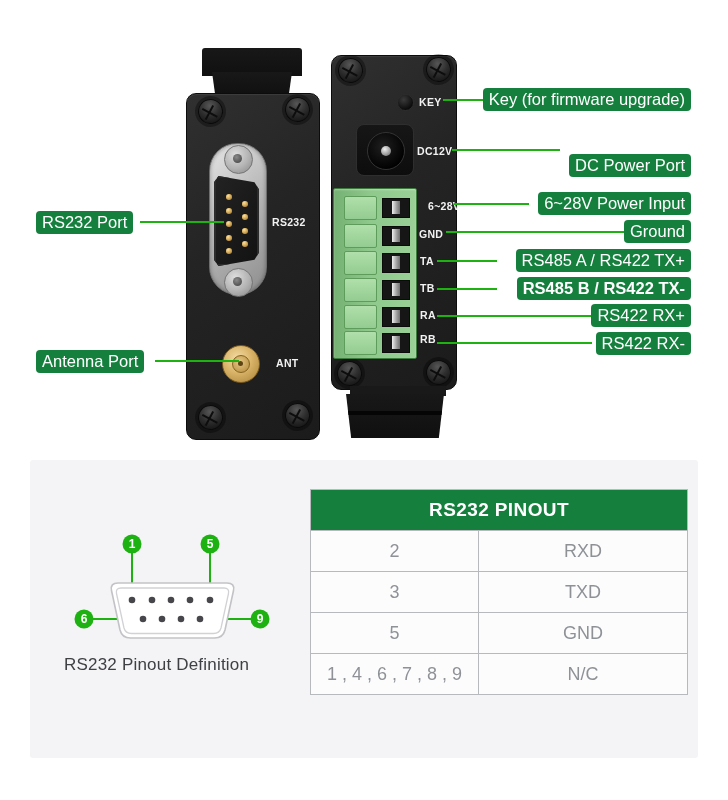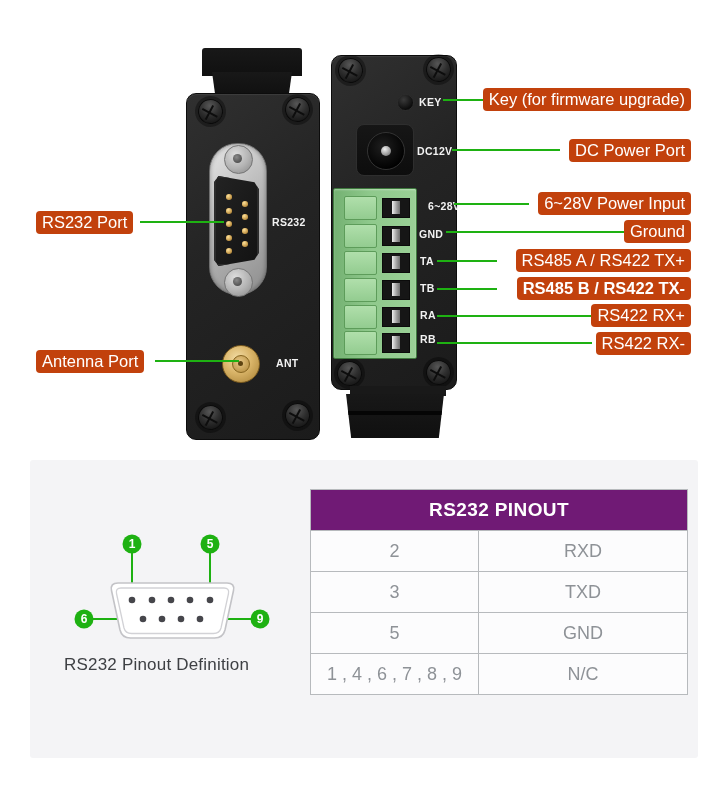--- a/index.html
+++ b/index.html
@@ -77,34 +77,34 @@
     border:1px solid #3f7a3e;box-shadow:inset 0 1px 2px rgba(255,255,255,.35);
   }
   .t-flap{position:absolute;left:10px;width:31px;height:22px;border-radius:2px;
     background:linear-gradient(#b0dfab,#93cc90);border:1px solid #5d9c5a;}
   .t-hole{position:absolute;left:48px;width:26px;height:18px;background:#161616;border:1px solid #0b0b0b;}
   .t-slot{position:absolute;left:9px;top:2px;width:8px;height:13px;
     background:linear-gradient(90deg,#efefef,#9c9c9c 60%,#6f6f6f);}
   
   .line{position:absolute;height:2px;background:#1eb112;z-index:1;}
   .callout{
-    position:absolute;z-index:2;background:#c2410c;color:#ffffff;border-radius:4px;
+    position:absolute;z-index:2;background:#15803d;color:#ffffff;border-radius:4px;
     font-size:16.5px;line-height:23px;height:23px;padding:0 6px;white-space:nowrap;
   }
   
   .panel{position:absolute;left:30px;top:460px;width:668px;height:298px;background:#f4f4f6;border-radius:3px;}
   .diagram-svg{position:absolute;left:50px;top:528px;}
   .caption{position:absolute;left:64px;top:655px;width:220px;text-align:left;
     font-size:17px;color:#3e4044;letter-spacing:.2px;}
   .pinout-table{
     position:absolute;left:310px;top:489px;width:378px;border-collapse:collapse;table-layout:fixed;
     border:1px solid #97999c;font-family:"Liberation Sans",sans-serif;
   }
   .pinout-table th,.pinout-table td{border:1px solid #b7babd;text-align:center;vertical-align:middle;}
-  .t-title{height:38px;background:#701a75;color:#ffffff;font-size:19px;font-weight:600;letter-spacing:.4px;}
+  .t-title{height:38px;background:#15803d;color:#ffffff;font-size:19px;font-weight:600;letter-spacing:.4px;}
   .t-cols th{height:37px;color:#4b4e52;font-size:18.5px;font-weight:500;background:#fdfdfe;}
   .pinout-table td{height:38px;color:#8e9297;font-size:18px;background:#fcfcfd;}
 </style>
 </head>
 <body>
 
 <div class="canvas">
 
   <div>
     <div class="plug plug-slab" style="left:202px;top:48px;width:100px;height:28px;"></div>
@@ -228,21 +228,21 @@
   <div class="line" style="left:454px;top:203px;width:75px;"></div>
   <div class="line" style="left:446px;top:231px;width:180px;"></div>
   <div class="line" style="left:437px;top:260px;width:60px;"></div>
   <div class="line" style="left:437px;top:288px;width:60px;"></div>
   <div class="line" style="left:437px;top:315px;width:155px;"></div>
   <div class="line" style="left:437px;top:342px;width:155px;"></div>
 
   <div class="callout" style="left:36px;top:211px;">RS232 Port</div>
   <div class="callout" style="left:36px;top:350px;">Antenna Port</div>
   <div class="callout" style="right:37px;top:88px;">Key (for firmware upgrade)</div>
-  <div class="callout" style="right:37px;top:139px;">DC Power Port</div>
+  <div class="callout" style="right:37px;top:154px;">DC Power Port</div>
   <div class="callout" style="right:37px;top:192px;">6~28V Power Input</div>
   <div class="callout" style="right:37px;top:220px;">Ground</div>
   <div class="callout" style="right:37px;top:249px;">RS485 A / RS422 TX+</div>
   <div class="callout" style="right:37px;top:277px;font-weight:bold;">RS485 B / RS422 TX-</div>
   <div class="callout" style="right:37px;top:304px;">RS422 RX+</div>
   <div class="callout" style="right:37px;top:332px;">RS422 RX-</div>
 
   <div class="panel"></div>
 
   <svg class="diagram-svg" width="230" height="118" viewBox="0 0 230 118">

